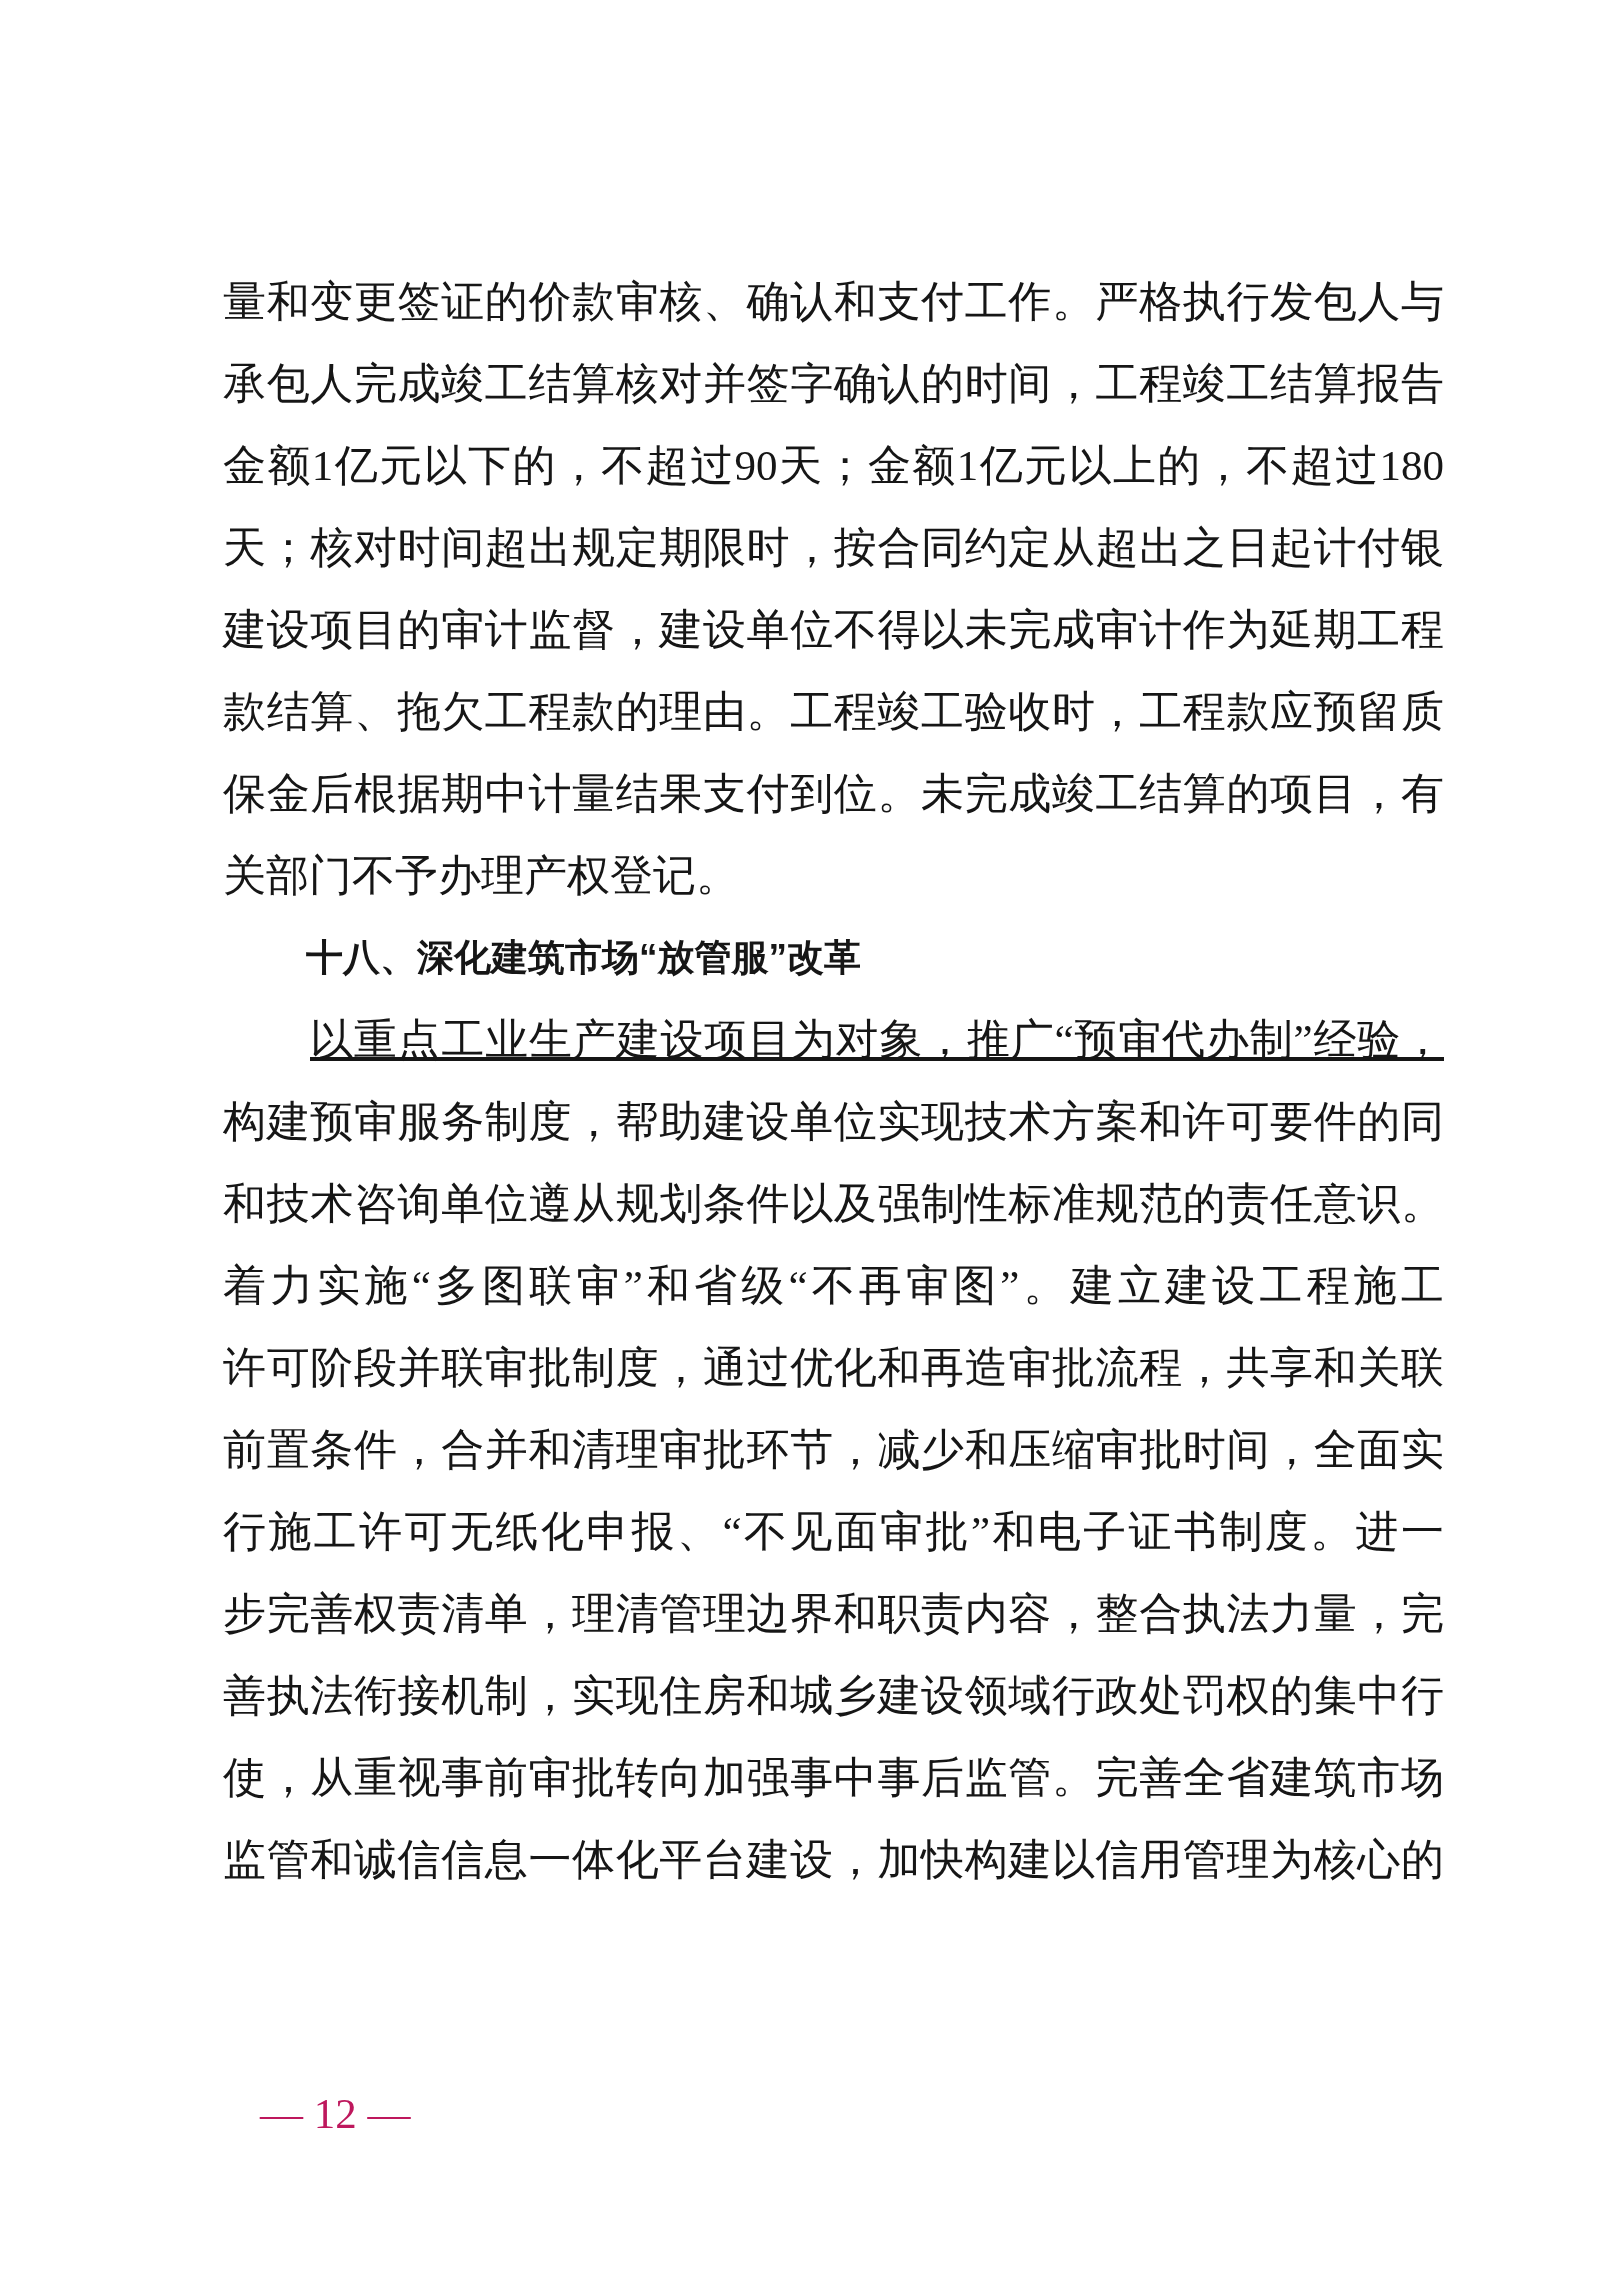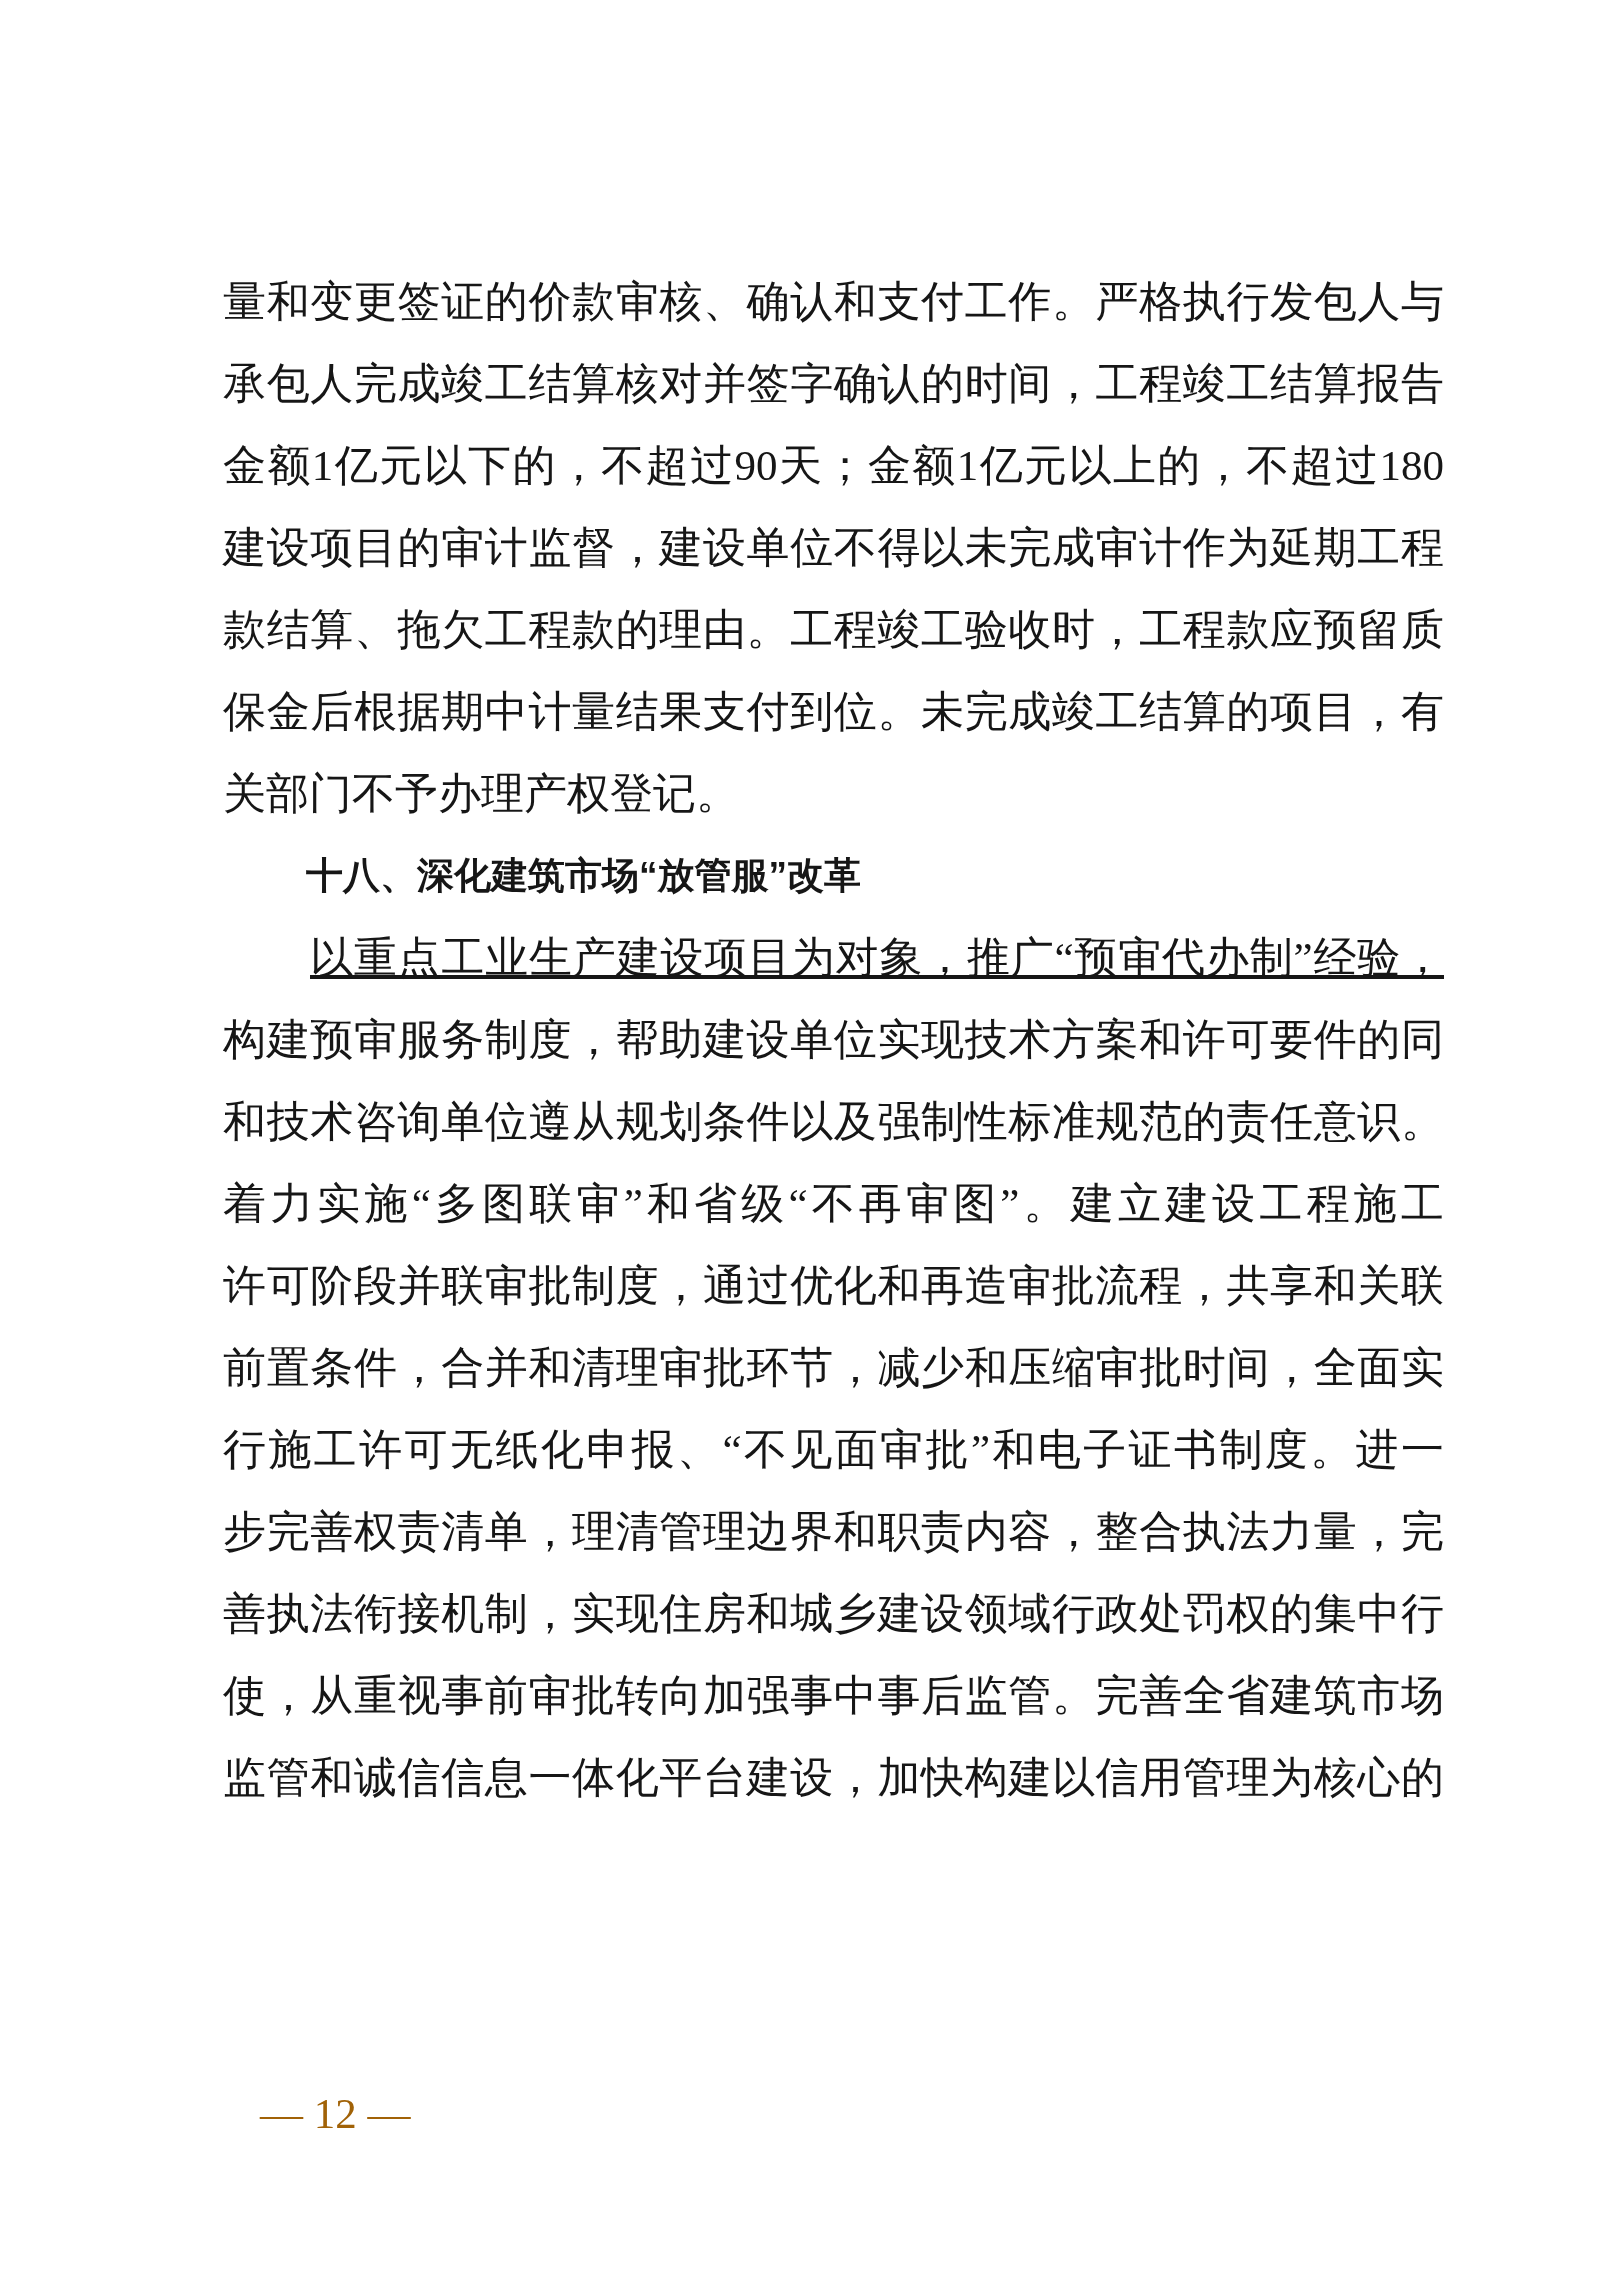--- a/index.html
+++ b/index.html
@@ -46,32 +46,33 @@
     text-align: left;
     text-align-last: left;
   }
   .footer {
     position: absolute;
     left: 260px;
     top: 2065px;
     height: 59px;
     line-height: 59px;
     font-size: 43px;
-    color: #a16207;
+    color: #be185d;
     text-align: center;
   }
 </style>
 </head>
 <body>
 
 <div class="page">
   <div class="text-block">
     <div class="line justify">量和变更签证的价款审核、确认和支付工作。严格执行发包人与</div>
     <div class="line justify">承包人完成竣工结算核对并签字确认的时间，工程竣工结算报告</div>
     <div class="line justify">金额1亿元以下的，不超过90天；金额1亿元以上的，不超过180</div>
+    <div class="line justify">天；核对时间超出规定期限时，按合同约定从超出之日起计付银</div>
     <div class="line justify">建设项目的审计监督，建设单位不得以未完成审计作为延期工程</div>
     <div class="line justify">款结算、拖欠工程款的理由。工程竣工验收时，工程款应预留质</div>
     <div class="line justify">保金后根据期中计量结果支付到位。未完成竣工结算的项目，有</div>
     <div class="line">关部门不予办理产权登记。</div>
 
     <div class="line heading">十八、深化建筑市场“放管服”改革</div>
 
     <div class="line justify indent">以重点工业生产建设项目为对象，推广“预审代办制”经验，</div>
     <div class="line justify">构建预审服务制度，帮助建设单位实现技术方案和许可要件的同</div>
     <div class="line justify">和技术咨询单位遵从规划条件以及强制性标准规范的责任意识。</div>

